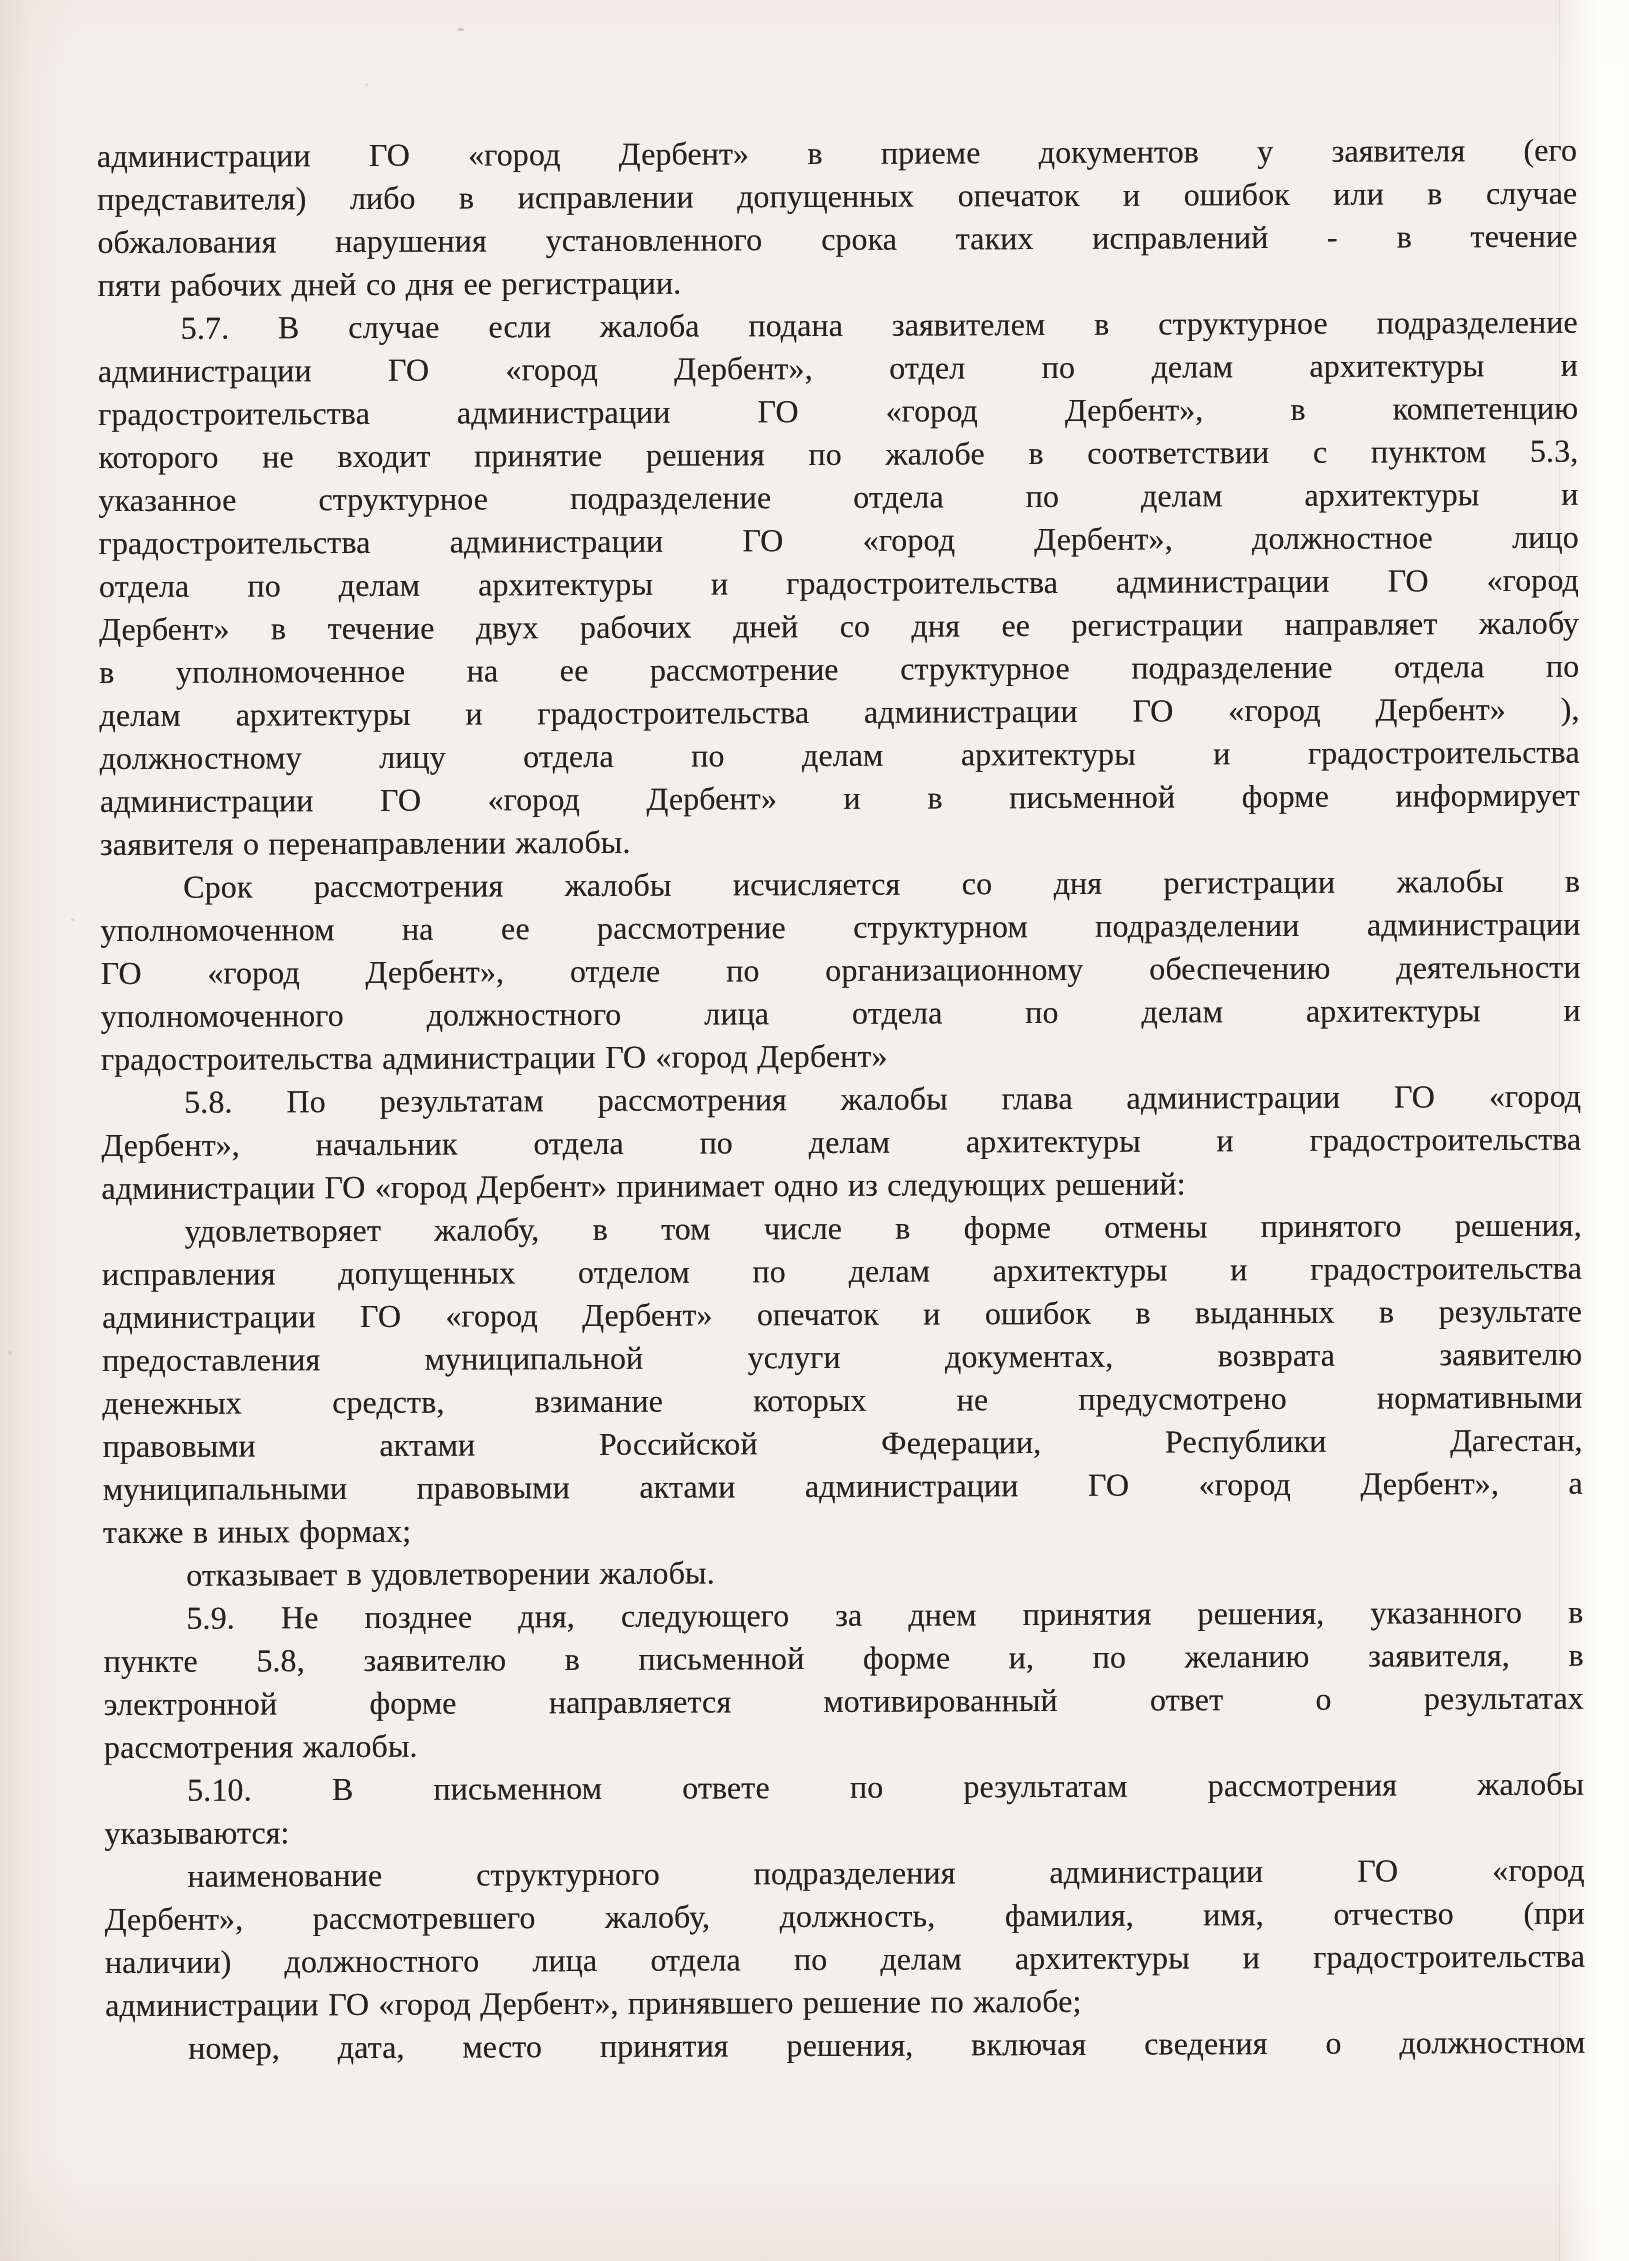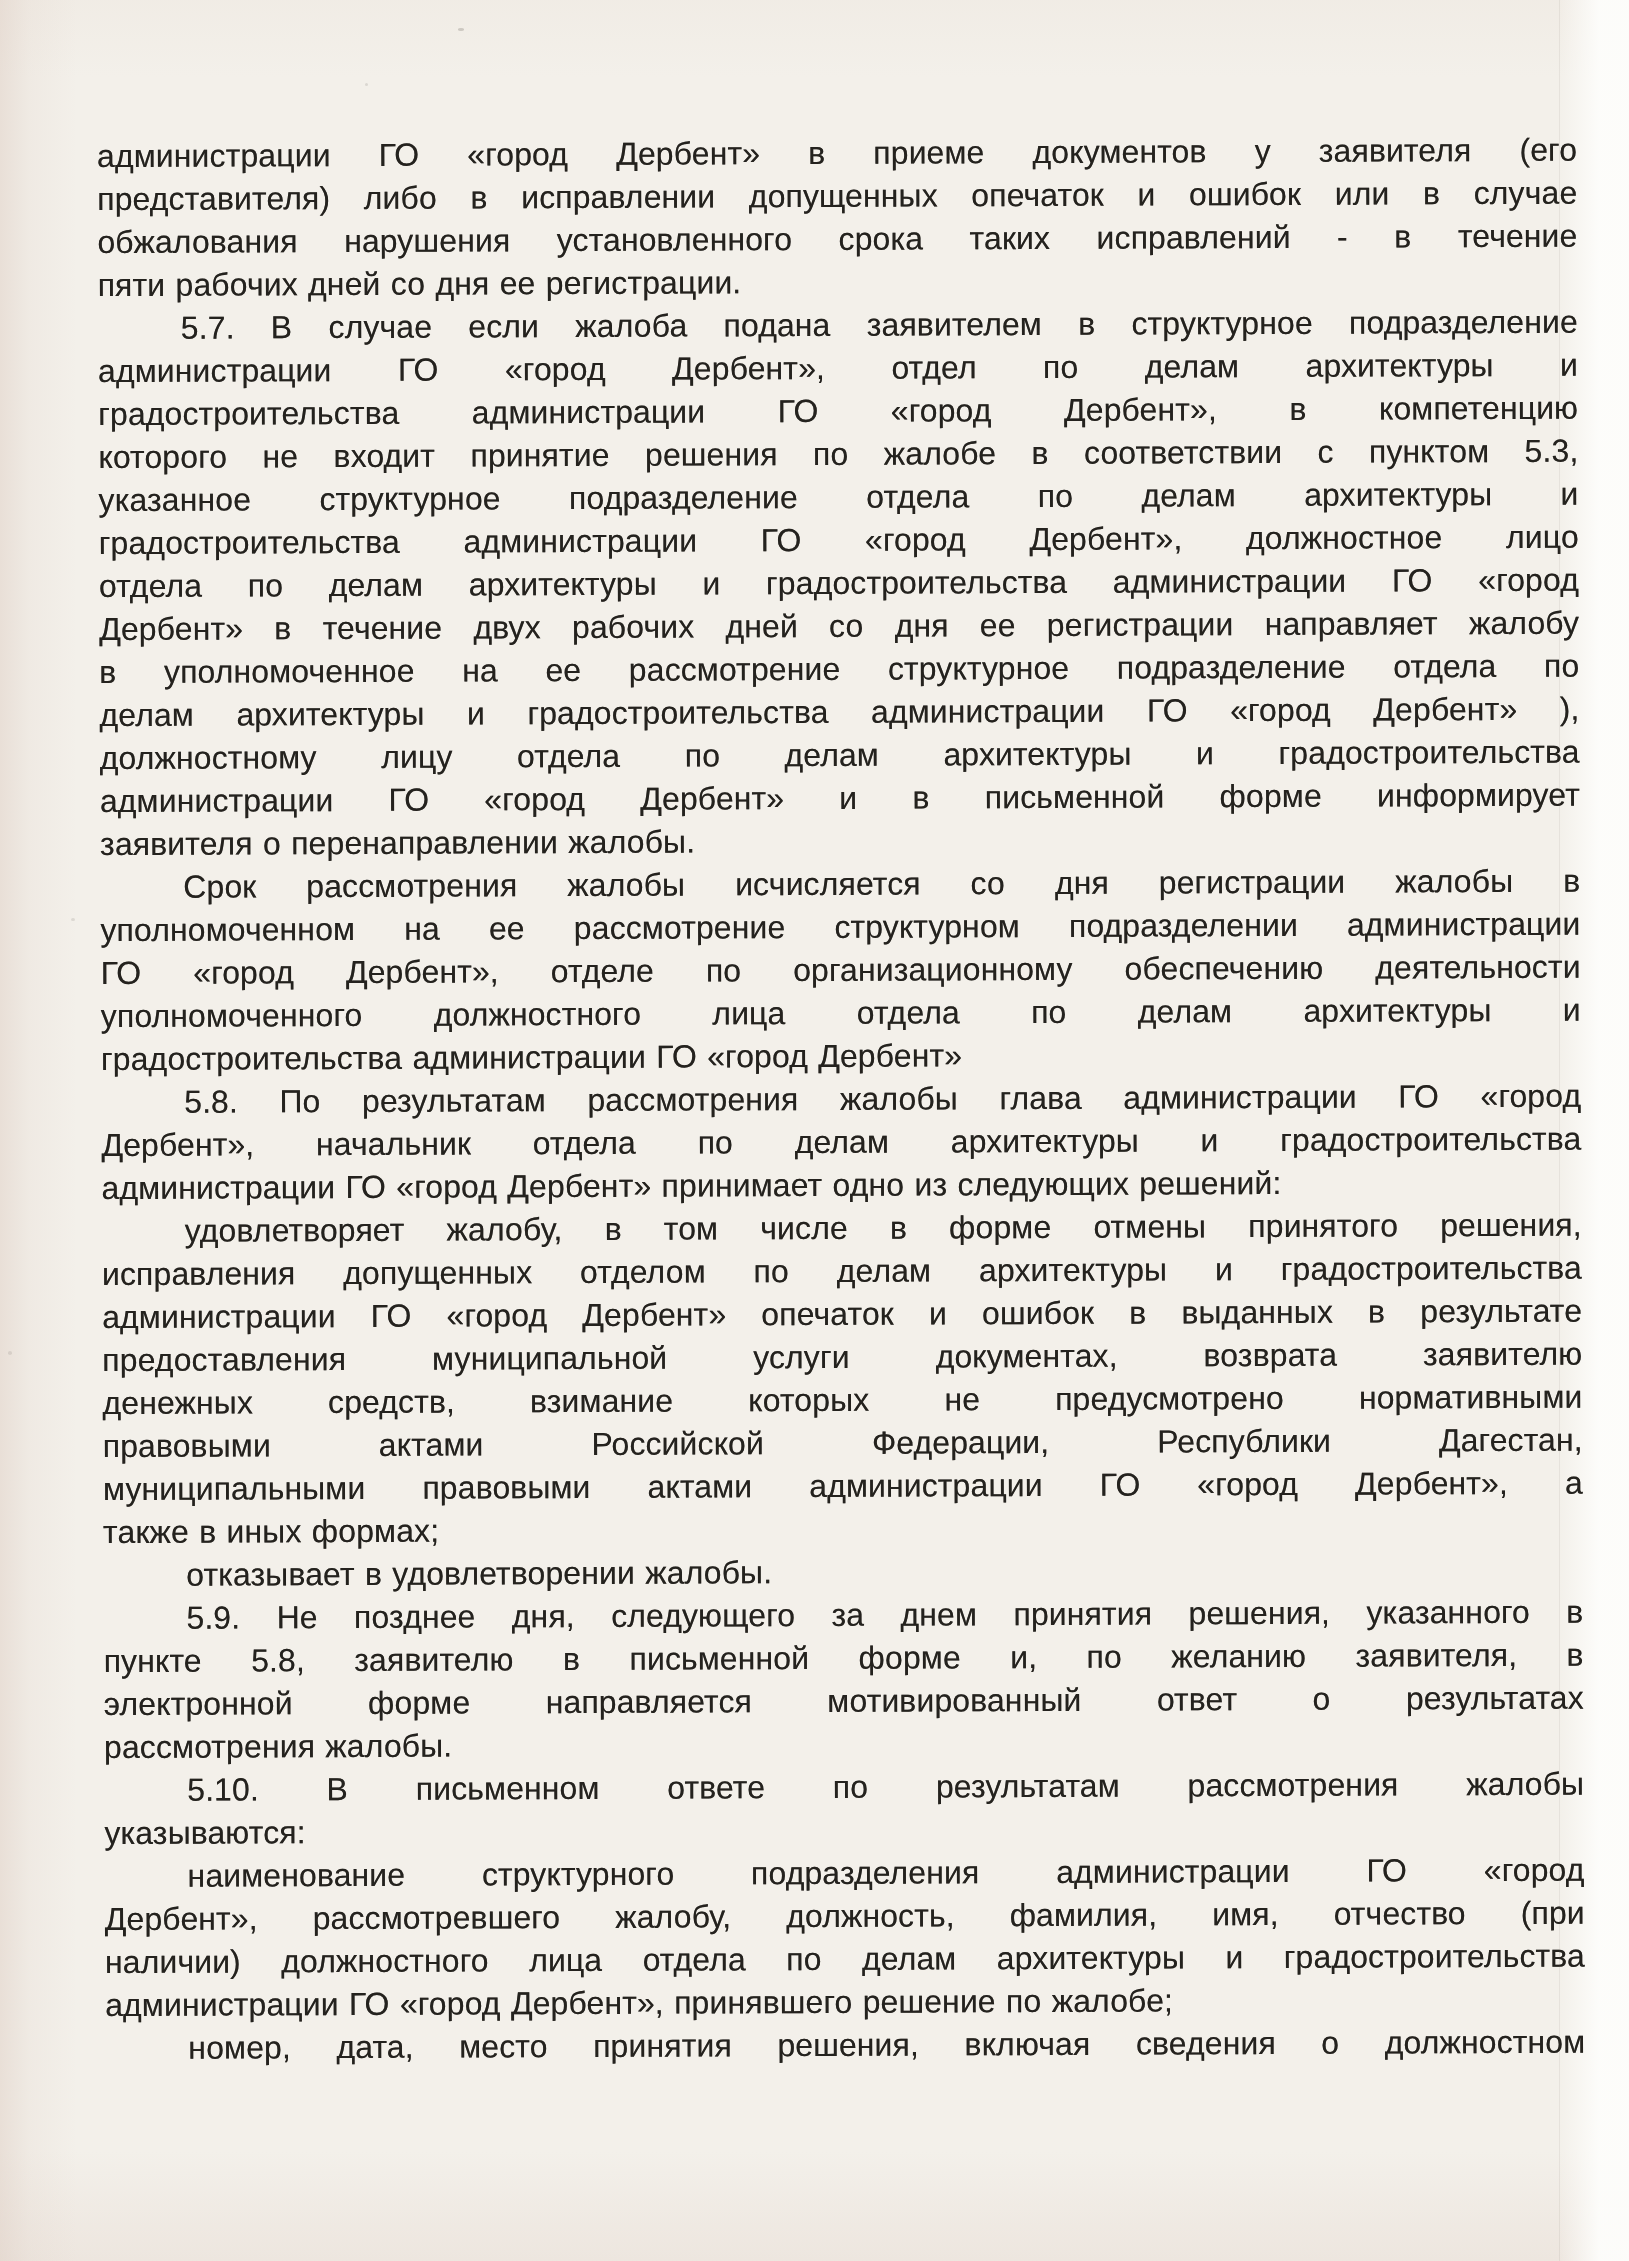--- a/index.html
+++ b/index.html
@@ -14,21 +14,21 @@
     width:1630px;
     height:2261px;
     margin:0 auto;
     overflow:hidden;
     background:
       linear-gradient(90deg, rgba(222,206,196,0.50) 0px, rgba(222,206,196,0.18) 29px, rgba(222,206,196,0) 77px),
       linear-gradient(270deg, rgba(253,253,251,0.95) 0px, rgba(253,253,251,0.95) 31px, rgba(253,253,251,0) 71px),
       linear-gradient(0deg, rgba(226,211,202,0.35) 0px, rgba(226,211,202,0) 110px),
       linear-gradient(180deg, rgba(236,228,220,0.35) 0px, rgba(236,228,220,0) 77px),
       var(--paper);
-    font-family:Liberation Sans, sans-serif;
+    font-family:Liberation Serif, serif;
     color:var(--ink);
   }
   .page::after{ 
     content:"";
     position:absolute;
     top:0; right:70px;
     width:1.3px; height:100%;
     background:rgba(120,110,100,0.10);
   }
   .textblock{

